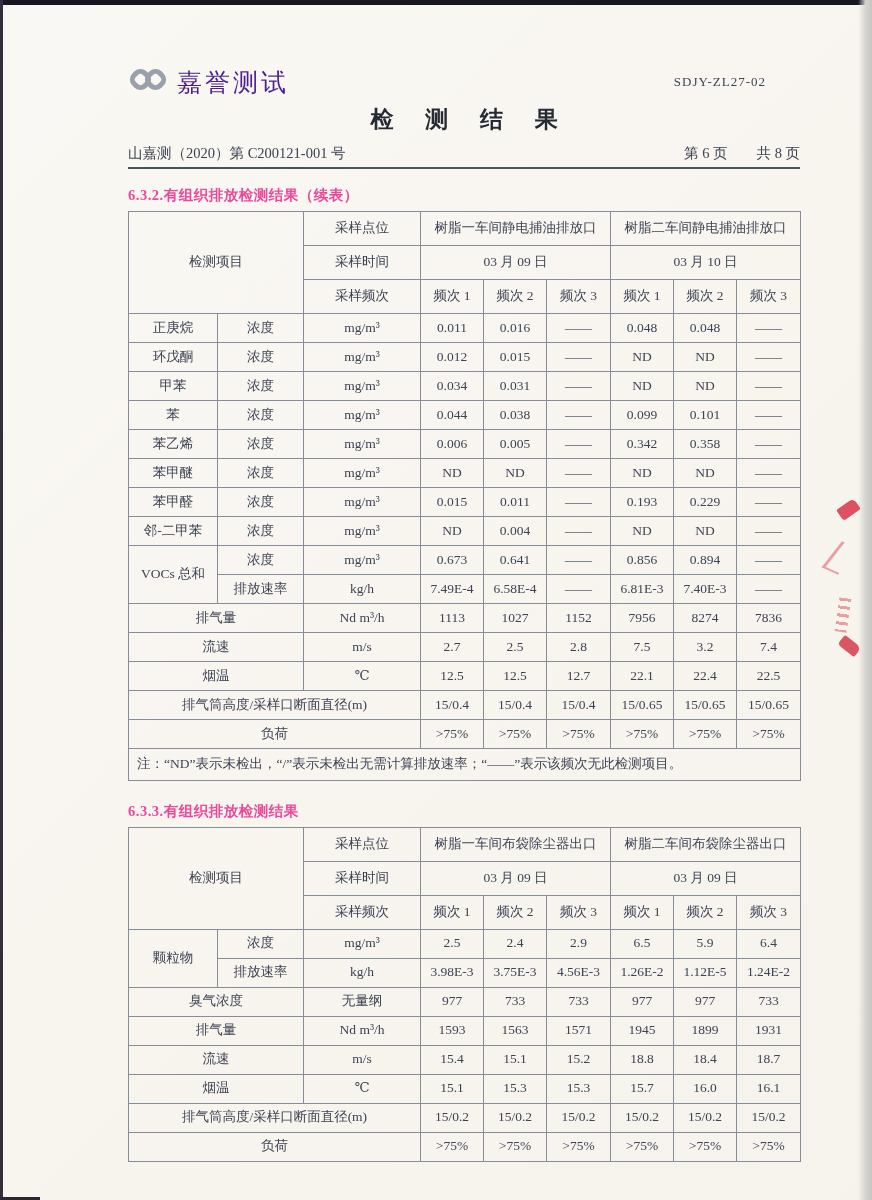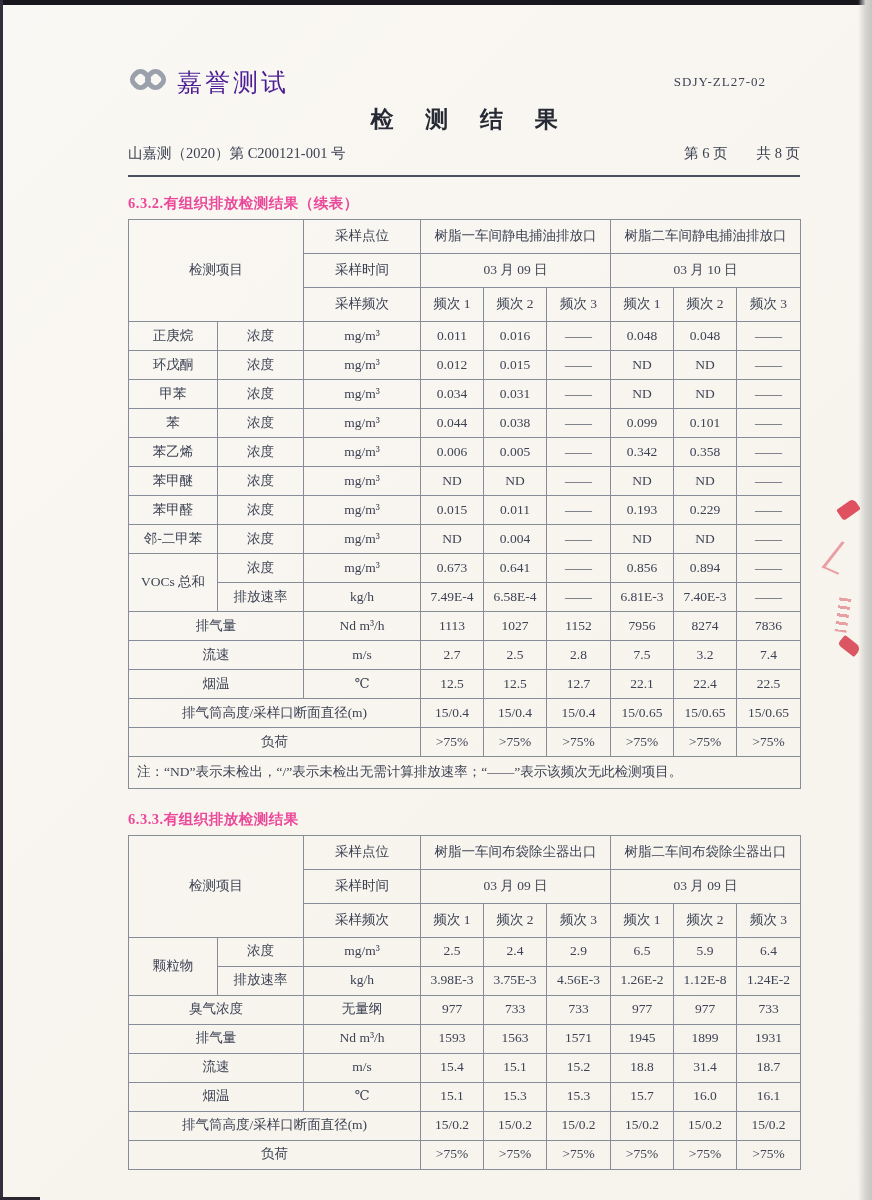--- a/index.html
+++ b/index.html
@@ -20,21 +20,21 @@
 
   .header-row{margin-top:60px;display:flex;justify-content:space-between;align-items:center;height:44px;}
   .brand{display:flex;align-items:center;gap:9px;}
   .brand-name{font-size:25px;color:#4c1d95;letter-spacing:3px;}
   .form-code{font-size:13px;color:#3d4354;letter-spacing:1px;padding-right:34px;}
 
   .title{margin-top:0;text-align:center;font-size:23px;font-weight:bold;
     letter-spacing:13px;color:#262a35;text-indent:13px;}
 
   .doc-line{margin-top:9px;display:flex;justify-content:space-between;
-    border-bottom:2px solid #4c5160;padding-bottom:12px;font-size:14.5px;color:#3c4252;}
+    border-bottom:2px solid #4c5160;padding-bottom:4px;font-size:14.5px;color:#3c4252;}
 
   .section-title{margin-top:17px;font-size:14.5px;font-weight:bold;color:#ec4899;letter-spacing:.5px;}
   .section-title.s2{margin-top:21px;}
 
   table.rpt{border-collapse:collapse;table-layout:fixed;width:672px;margin-top:6px;}
   table.rpt td{
     border:1px solid #868c98;text-align:center;vertical-align:middle;
     font-size:13.5px;color:#3d4354;padding:1px 2px;height:26px;line-height:1.25;
     overflow:hidden;white-space:nowrap;
   }
@@ -326,21 +326,21 @@
             <td>5.9</td>
             <td>6.4</td>
           </tr>
           <tr>
             <td>排放速率</td>
             <td>kg/h</td>
             <td>3.98E-3</td>
             <td>3.75E-3</td>
             <td>4.56E-3</td>
             <td>1.26E-2</td>
-            <td>1.12E-8</td>
+            <td>1.12E-5</td>
             <td>1.24E-2</td>
           </tr>
           <tr>
             <td colspan="2">臭气浓度</td>
             <td>无量纲</td>
             <td>977</td>
             <td>733</td>
             <td>733</td>
             <td>977</td>
             <td>977</td>
@@ -356,21 +356,21 @@
             <td>1899</td>
             <td>1931</td>
           </tr>
           <tr>
             <td colspan="2">流速</td>
             <td>m/s</td>
             <td>15.4</td>
             <td>15.1</td>
             <td>15.2</td>
             <td>18.8</td>
-            <td>31.4</td>
+            <td>18.4</td>
             <td>18.7</td>
           </tr>
           <tr>
             <td colspan="2">烟温</td>
             <td>℃</td>
             <td>15.1</td>
             <td>15.3</td>
             <td>15.3</td>
             <td>15.7</td>
             <td>16.0</td>

